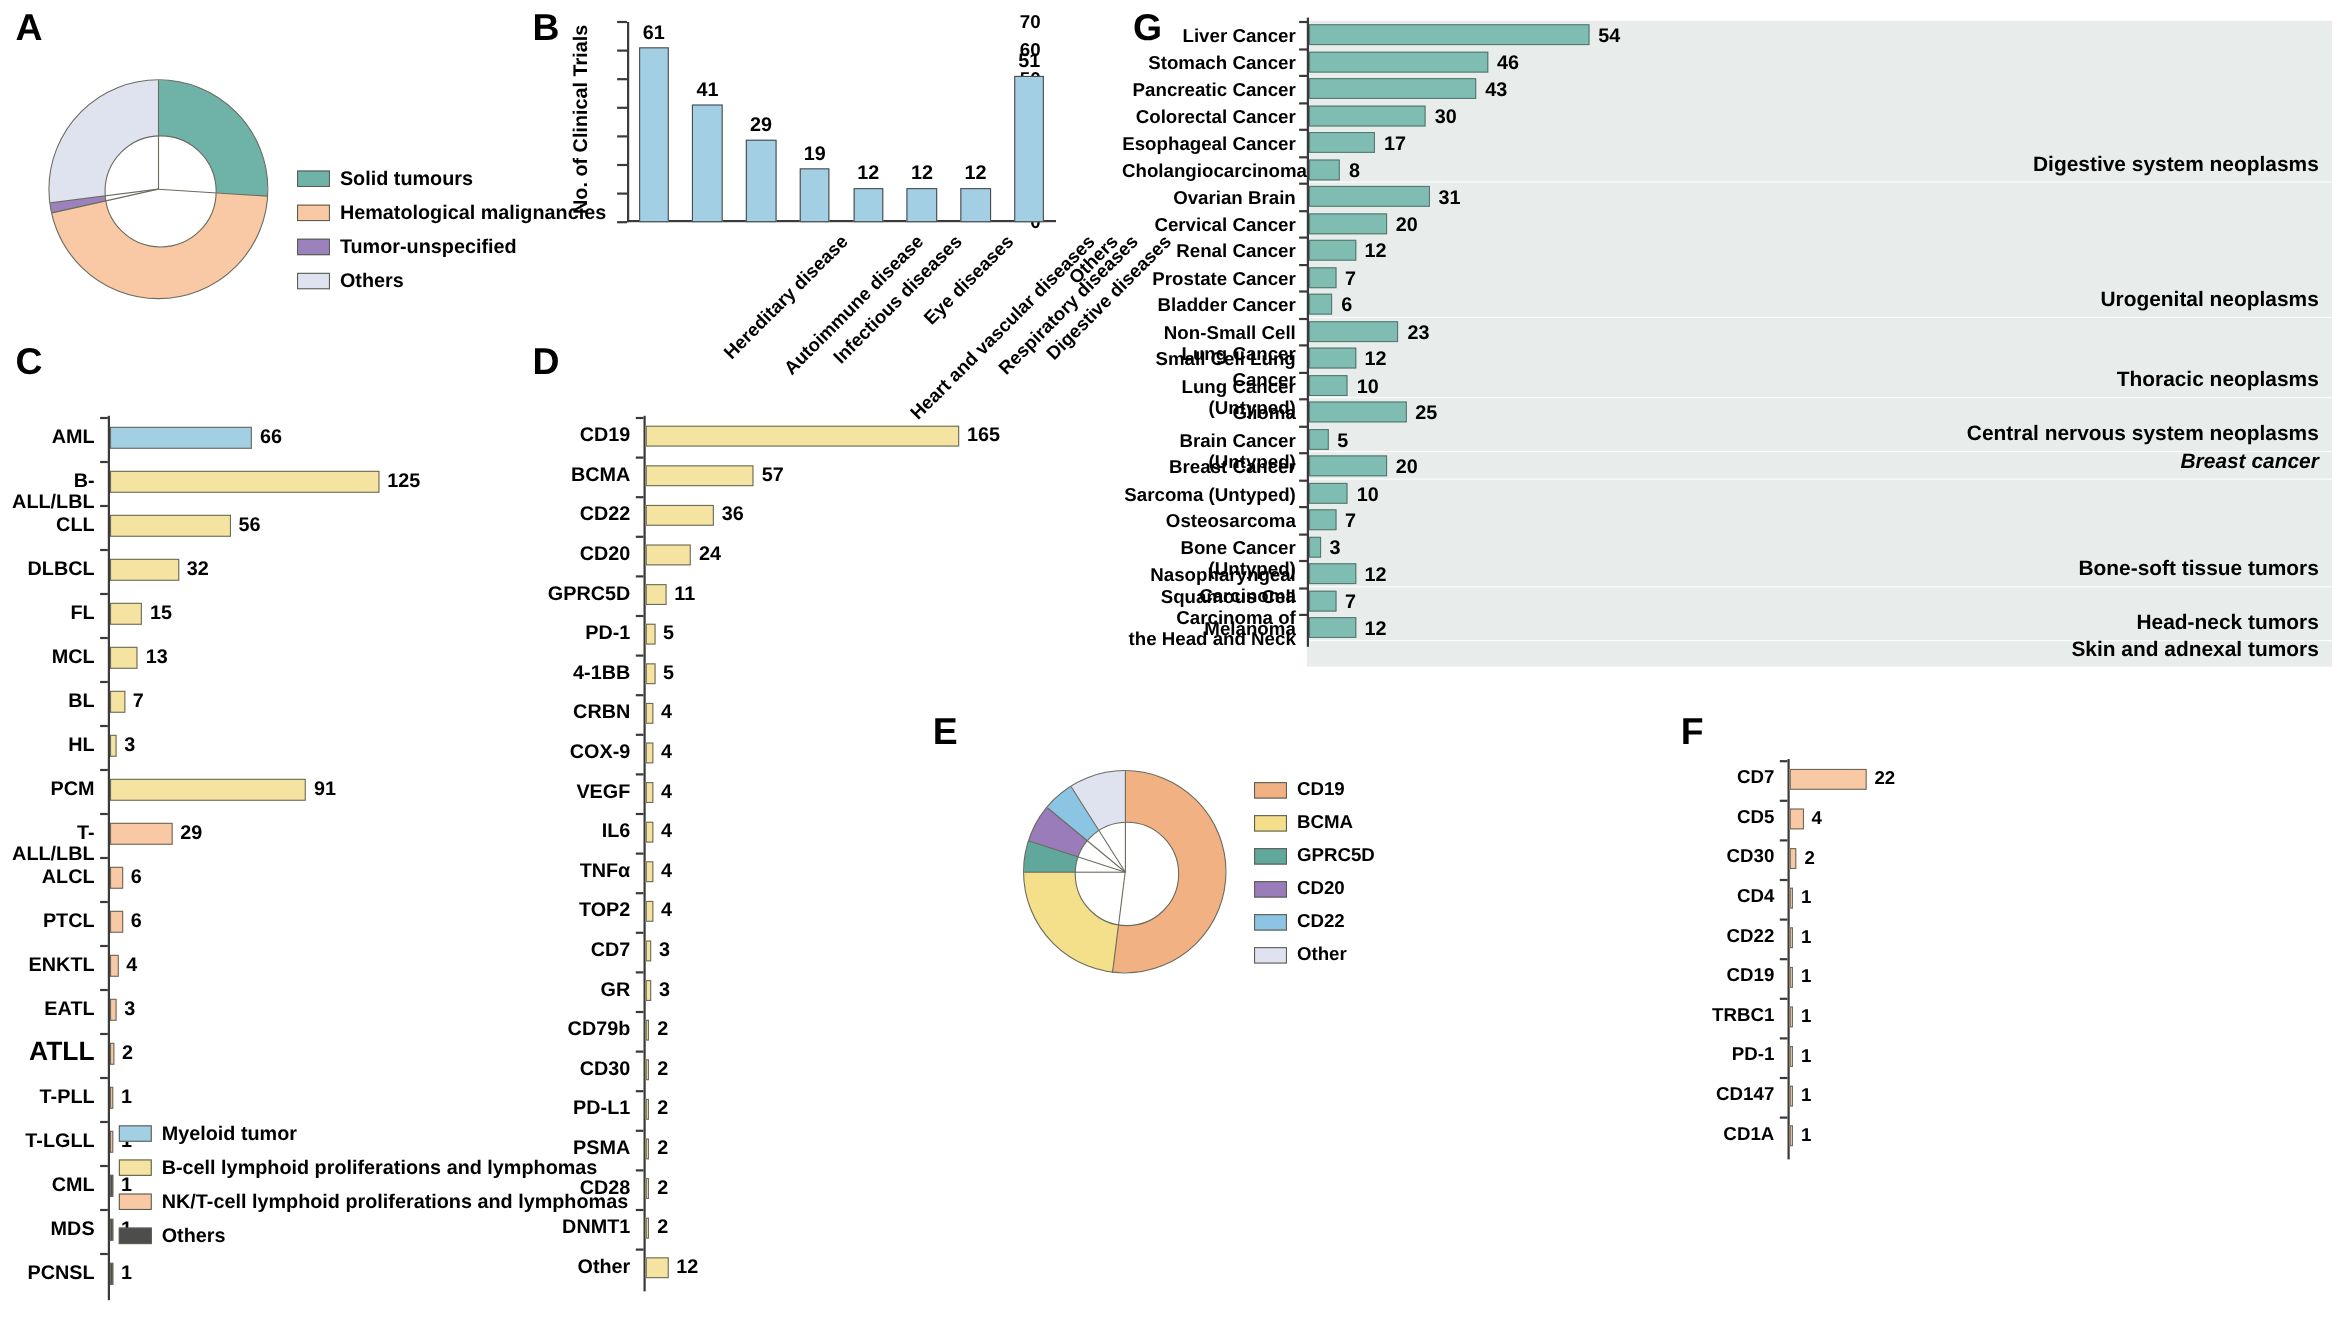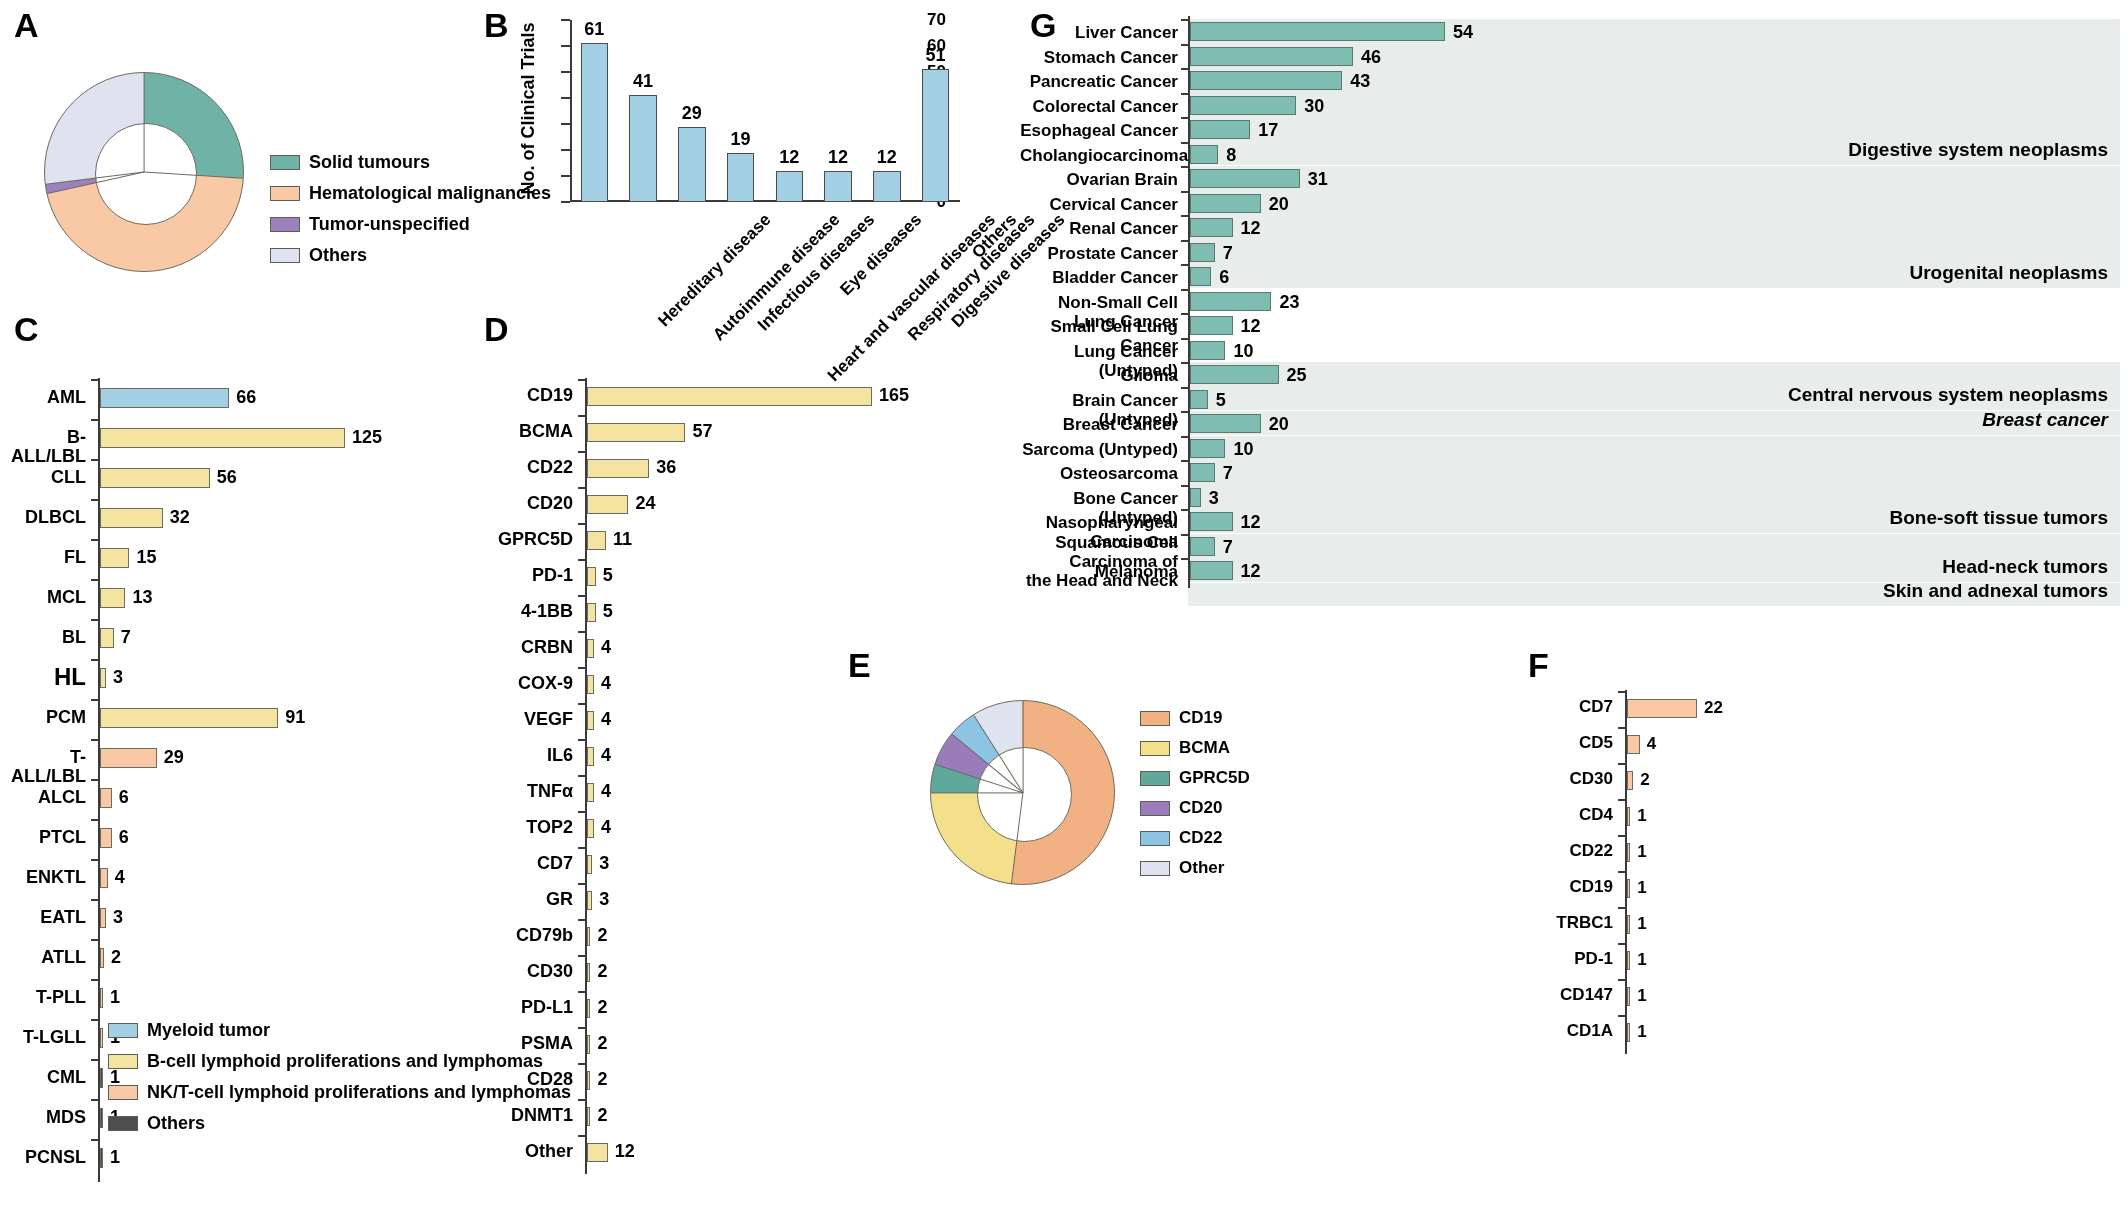--- a/index.html
+++ b/index.html
@@ -155,21 +155,21 @@
       <div style="position: absolute; left: 128.4px; top: 169.2px; font-weight: bold; font-size: 18px; line-height: 21.6px;">15</div>
       <div style="position: absolute; left: 83px; top: 201px; width: 7px; height: 2px; background: rgb(58, 58, 58);"></div>
       <div class="hlab" style="position: absolute; left: 0px; width: 78px; top: 209.65px; font-size: 18px; line-height: 18.9px;">MCL</div>
       <div style="position: absolute; left: 92px; top: 210px; width: 25.48px; height: 20px; background: rgb(244, 227, 161); border: 1.2px solid rgb(107, 107, 94); box-sizing: border-box;"></div>
       <div style="position: absolute; left: 124.48px; top: 209.2px; font-weight: bold; font-size: 18px; line-height: 21.6px;">13</div>
       <div style="position: absolute; left: 83px; top: 241px; width: 7px; height: 2px; background: rgb(58, 58, 58);"></div>
       <div class="hlab" style="position: absolute; left: 0px; width: 78px; top: 249.65px; font-size: 18px; line-height: 18.9px;">BL</div>
       <div style="position: absolute; left: 92px; top: 250px; width: 13.72px; height: 20px; background: rgb(244, 227, 161); border: 1.2px solid rgb(107, 107, 94); box-sizing: border-box;"></div>
       <div style="position: absolute; left: 112.72px; top: 249.2px; font-weight: bold; font-size: 18px; line-height: 21.6px;">7</div>
       <div style="position: absolute; left: 83px; top: 281px; width: 7px; height: 2px; background: rgb(58, 58, 58);"></div>
-      <div class="hlab" style="position: absolute; left: 0px; width: 78px; top: 289.65px; font-size: 24px; line-height: 18.9px;">HL</div>
+      <div class="hlab" style="position: absolute; left: 0px; width: 78px; top: 289.65px; font-size: 18px; line-height: 18.9px;">HL</div>
       <div style="position: absolute; left: 92px; top: 290px; width: 5.88px; height: 20px; background: rgb(244, 227, 161); border: 1.2px solid rgb(107, 107, 94); box-sizing: border-box;"></div>
       <div style="position: absolute; left: 104.88px; top: 289.2px; font-weight: bold; font-size: 18px; line-height: 21.6px;">3</div>
       <div style="position: absolute; left: 83px; top: 321px; width: 7px; height: 2px; background: rgb(58, 58, 58);"></div>
       <div class="hlab" style="position: absolute; left: 0px; width: 78px; top: 329.65px; font-size: 18px; line-height: 18.9px;">PCM</div>
       <div style="position: absolute; left: 92px; top: 330px; width: 178.36px; height: 20px; background: rgb(244, 227, 161); border: 1.2px solid rgb(107, 107, 94); box-sizing: border-box;"></div>
       <div style="position: absolute; left: 277.36px; top: 329.2px; font-weight: bold; font-size: 18px; line-height: 21.6px;">91</div>
       <div style="position: absolute; left: 83px; top: 361px; width: 7px; height: 2px; background: rgb(58, 58, 58);"></div>
       <div class="hlab" style="position: absolute; left: 0px; width: 78px; top: 369.65px; font-size: 18px; line-height: 18.9px;">T-ALL/LBL</div>
       <div style="position: absolute; left: 92px; top: 370px; width: 56.84px; height: 20px; background: rgb(248, 201, 164); border: 1.2px solid rgb(107, 107, 94); box-sizing: border-box;"></div>
       <div style="position: absolute; left: 155.84px; top: 369.2px; font-weight: bold; font-size: 18px; line-height: 21.6px;">29</div>
@@ -183,21 +183,21 @@
       <div style="position: absolute; left: 110.76px; top: 449.2px; font-weight: bold; font-size: 18px; line-height: 21.6px;">6</div>
       <div style="position: absolute; left: 83px; top: 481px; width: 7px; height: 2px; background: rgb(58, 58, 58);"></div>
       <div class="hlab" style="position: absolute; left: 0px; width: 78px; top: 489.65px; font-size: 18px; line-height: 18.9px;">ENKTL</div>
       <div style="position: absolute; left: 92px; top: 490px; width: 7.84px; height: 20px; background: rgb(248, 201, 164); border: 1.2px solid rgb(107, 107, 94); box-sizing: border-box;"></div>
       <div style="position: absolute; left: 106.84px; top: 489.2px; font-weight: bold; font-size: 18px; line-height: 21.6px;">4</div>
       <div style="position: absolute; left: 83px; top: 521px; width: 7px; height: 2px; background: rgb(58, 58, 58);"></div>
       <div class="hlab" style="position: absolute; left: 0px; width: 78px; top: 529.65px; font-size: 18px; line-height: 18.9px;">EATL</div>
       <div style="position: absolute; left: 92px; top: 530px; width: 5.88px; height: 20px; background: rgb(248, 201, 164); border: 1.2px solid rgb(107, 107, 94); box-sizing: border-box;"></div>
       <div style="position: absolute; left: 104.88px; top: 529.2px; font-weight: bold; font-size: 18px; line-height: 21.6px;">3</div>
       <div style="position: absolute; left: 83px; top: 561px; width: 7px; height: 2px; background: rgb(58, 58, 58);"></div>
-      <div class="hlab" style="position: absolute; left: 0px; width: 78px; top: 569.65px; font-size: 18px; line-height: 18.9px;">ATLL</div>
+      <div class="hlab" style="position: absolute; left: 0px; width: 78px; top: 569.65px; font-size: 24px; line-height: 18.9px;">ATLL</div>
       <div style="position: absolute; left: 92px; top: 570px; width: 3.92px; height: 20px; background: rgb(248, 201, 164); border: 1.2px solid rgb(107, 107, 94); box-sizing: border-box;"></div>
       <div style="position: absolute; left: 102.92px; top: 569.2px; font-weight: bold; font-size: 18px; line-height: 21.6px;">2</div>
       <div style="position: absolute; left: 83px; top: 601px; width: 7px; height: 2px; background: rgb(58, 58, 58);"></div>
       <div class="hlab" style="position: absolute; left: 0px; width: 78px; top: 609.65px; font-size: 18px; line-height: 18.9px;">T-PLL</div>
       <div style="position: absolute; left: 92px; top: 610px; width: 3px; height: 20px; background: rgb(248, 201, 164); border: 1.2px solid rgb(107, 107, 94); box-sizing: border-box;"></div>
       <div style="position: absolute; left: 102px; top: 609.2px; font-weight: bold; font-size: 18px; line-height: 21.6px;">1</div>
       <div style="position: absolute; left: 83px; top: 641px; width: 7px; height: 2px; background: rgb(58, 58, 58);"></div>
       <div class="hlab" style="position: absolute; left: 0px; width: 78px; top: 649.65px; font-size: 18px; line-height: 18.9px;">T-LGLL</div>
       <div style="position: absolute; left: 92px; top: 650px; width: 3px; height: 20px; background: rgb(248, 201, 164); border: 1.2px solid rgb(107, 107, 94); box-sizing: border-box;"></div>
       <div style="position: absolute; left: 102px; top: 649.2px; font-weight: bold; font-size: 18px; line-height: 21.6px;">1</div>
@@ -415,20 +415,23 @@
     </div>
 </div>
 
 <div class="plabel" style="left:1030px;top:8px;">G</div>
 <div id="panelG">
     <div class="gband" style="top: 11px; height: 146px;">
       <div class="gcat">Digestive system neoplasms</div>
     </div>
     <div class="gband" style="top: 158px; height: 121.5px;">
       <div class="gcat">Urogenital neoplasms</div>
+    </div>
+    <div class="gband" style="top: 280.5px; height: 72.5px;">
+      <div class="gcat">Thoracic neoplasms</div>
     </div>
     <div class="gband" style="top: 354px; height: 48px;">
       <div class="gcat">Central nervous system neoplasms</div>
     </div>
     <div class="gband" style="top: 403px; height: 23.5px;">
       <div class="gcat" style="font-style: italic;">Breast cancer</div>
     </div>
     <div class="gband" style="top: 427.5px; height: 97px;">
       <div class="gcat">Bone-soft tissue tumors</div>
     </div>

